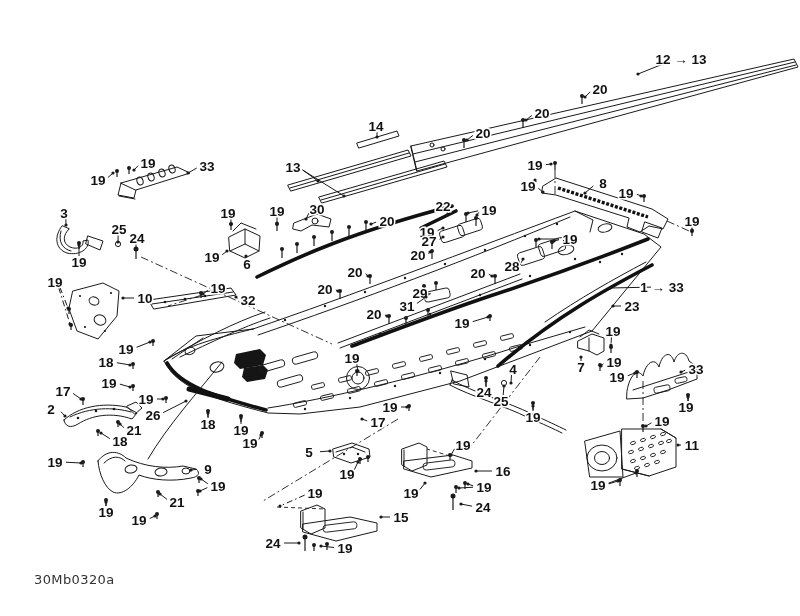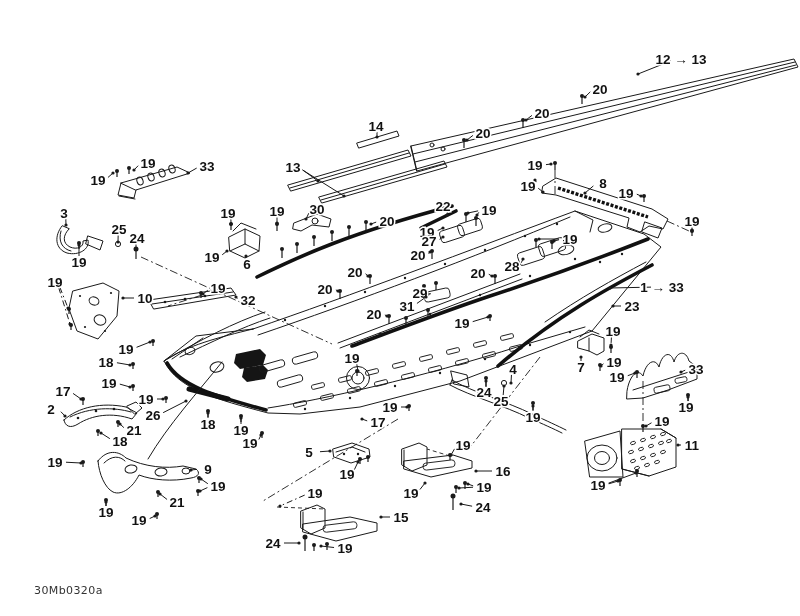--- a/index.html
+++ b/index.html
@@ -12,21 +12,21 @@
   .fillblk{fill:#151515;stroke:none;}
   .rivet{fill:#1a1a1a;stroke:none;}
   .slot{fill:none;stroke:#1a1a1a;stroke-width:0.9;}
   .dashdot{stroke:#1a1a1a;stroke-width:0.9;fill:none;stroke-dasharray:8 3 2 3;}
   .dashed{stroke:#1a1a1a;stroke-width:0.9;fill:none;stroke-dasharray:4 3;}
   .hatch{stroke:#111;stroke-width:3.4;fill:none;stroke-dasharray:3 1.6;}
   .leader{stroke:#1a1a1a;stroke-width:1;fill:none;}
   .leader.dash{stroke-dasharray:6 3 1.5 3;}
   .callout-text{font-family:"Liberation Sans",sans-serif;font-size:13.5px;font-weight:bold;
        fill:#111;text-anchor:middle;paint-order:stroke;stroke:#ffffff;stroke-width:3px;cursor:pointer;}
-  #figure-code{position:absolute;left:34px;top:584px;font-size:11px;letter-spacing:0.4px;
+  #figure-code{position:absolute;left:34px;top:572px;font-size:13px;letter-spacing:0.4px;
        color:#333;font-family:"DejaVu Sans",sans-serif;}
 </style>
 </head>
 <body>
 
 <div id="stage">
   <svg id="diagram-svg" width="800" height="616" viewBox="0 0 800 616">
 
     <g>
       <path class="ink" d="M253,329 C350,296 470,250 575,211 L644,234 L661,247 L592,331 L460,381 L360,407 L300,414 L268,413 C215,399 178,389 164,361 C185,346 220,337 253,329 Z"></path>

